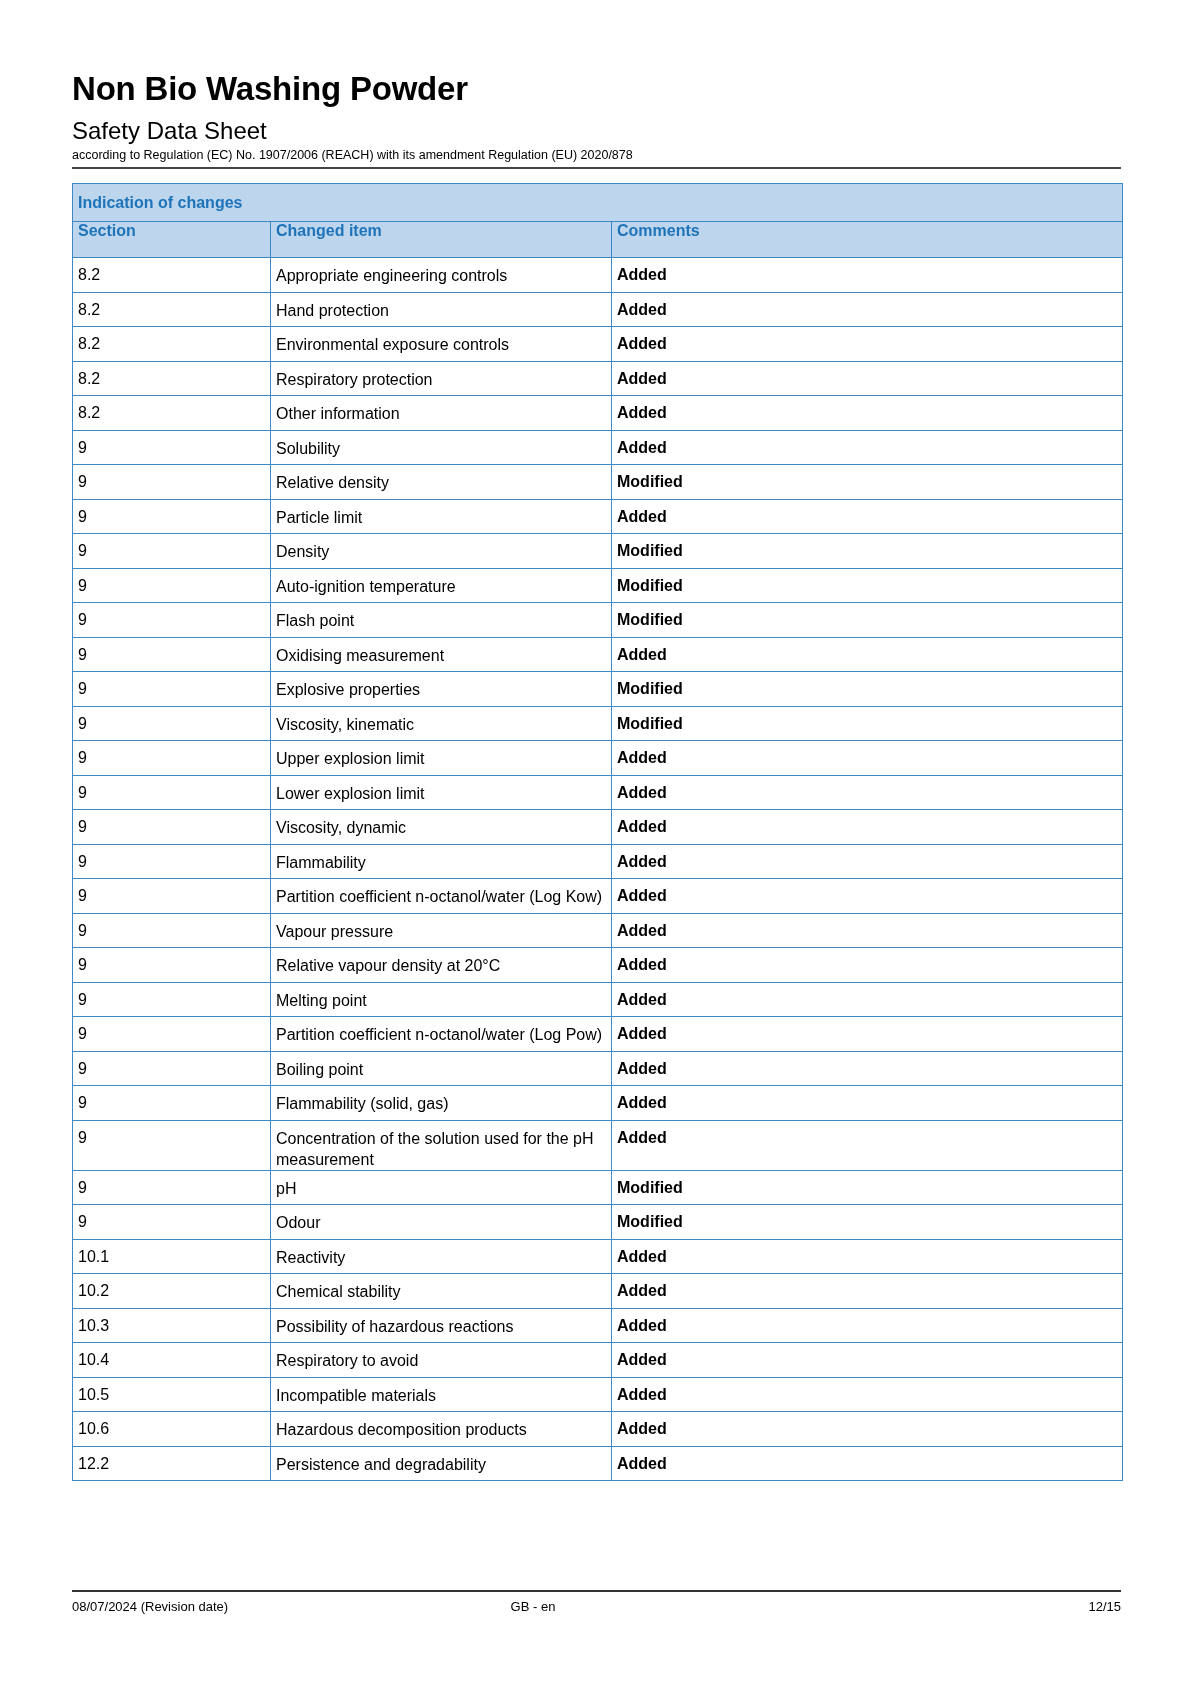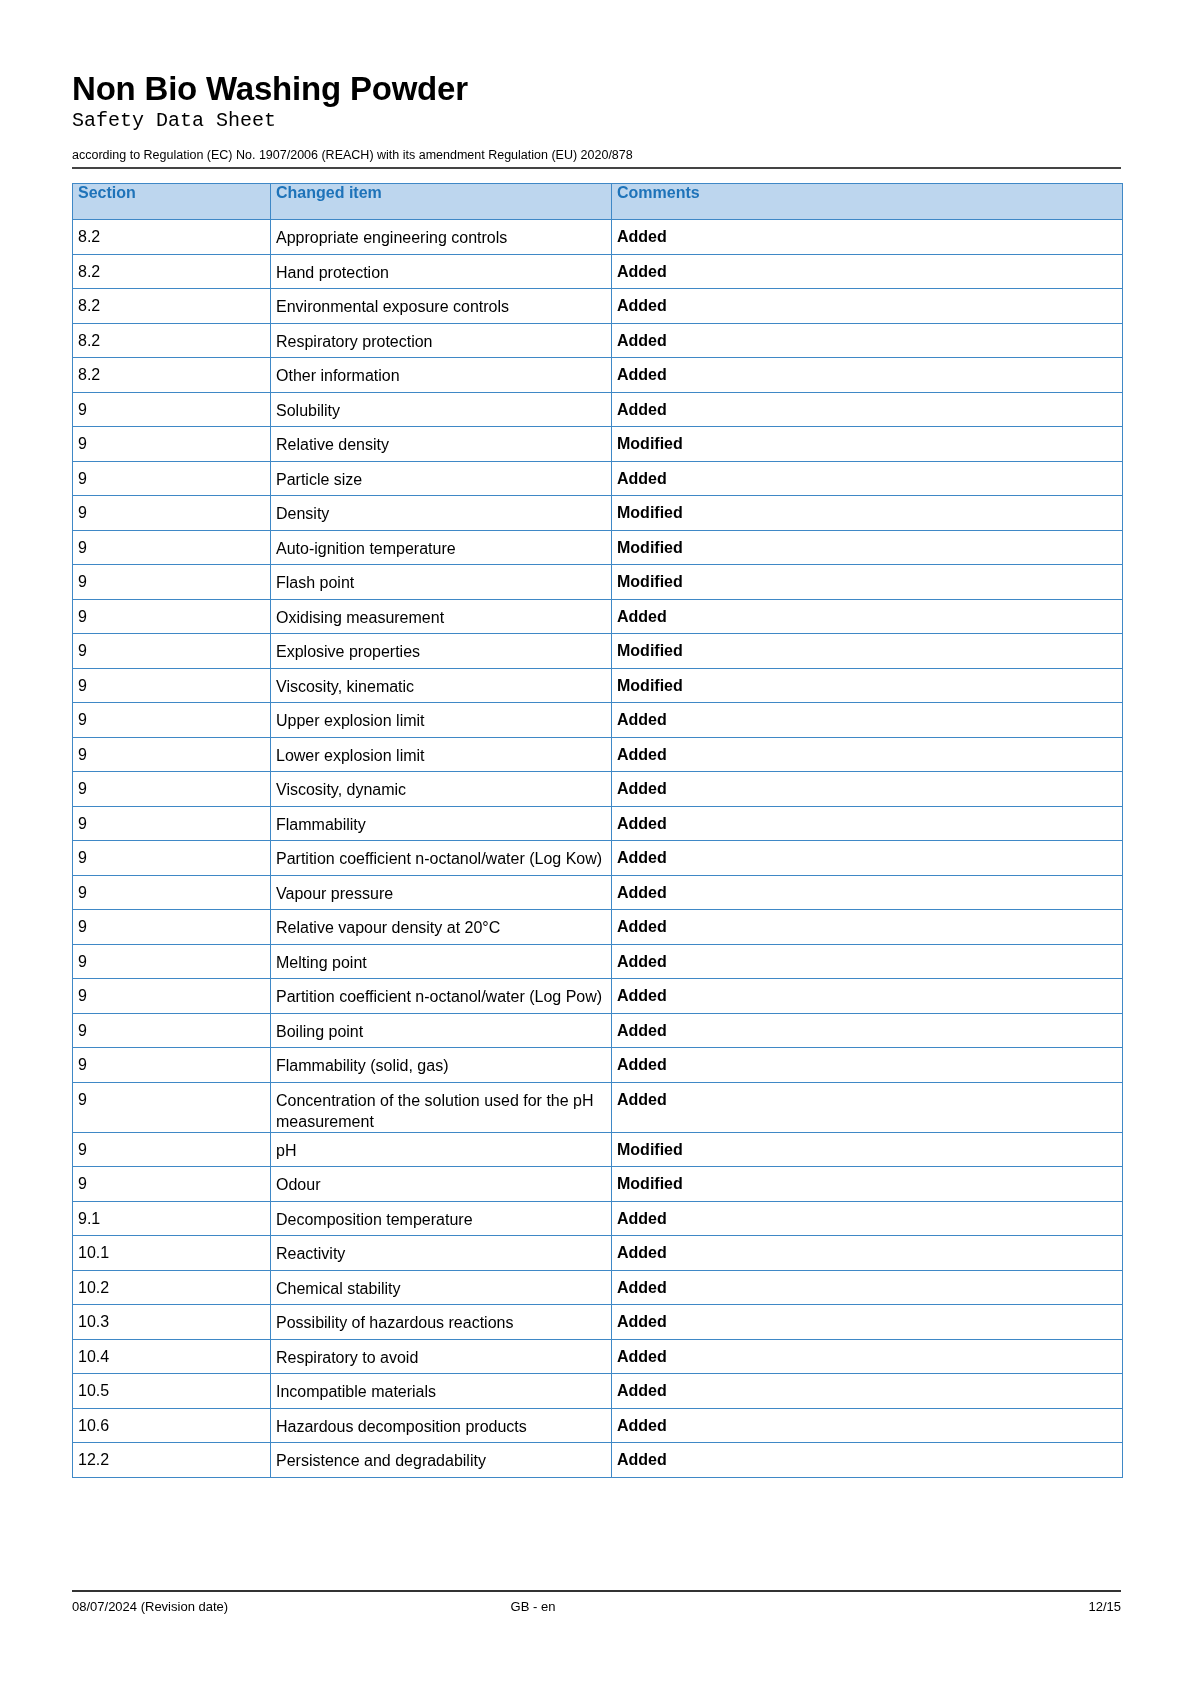--- a/index.html
+++ b/index.html
@@ -1,18 +1,18 @@
 <!DOCTYPE html>
 <html><head>
 <meta charset="utf-8">
 <style>
   html, body { margin:0; padding:0; background:#ffffff; }
   body { width:1191px; height:1684px; position:relative; font-family:"Liberation Sans", sans-serif; color:#000; }
   .title { position:absolute; left:72px; top:70px; font-size:33px; font-weight:bold; letter-spacing:-0.2px; }
-  .subtitle { position:absolute; left:72px; top:109px; font-size:20px;font-family:Liberation Mono, monospace; }
+  .subtitle { position:absolute; left:72px; top:117px; font-size:24px; }
   .regulation { position:absolute; left:72px; top:148px; font-size:12.5px; }
   .head-rule { position:absolute; left:72px; top:167px; width:1049px; height:2px; background:#444; }
   table.changes { position:absolute; left:72px; top:183px; width:1050px; border-collapse:collapse; table-layout:fixed; }
   table.changes td, table.changes th { border:1.5px solid #3f88c6; padding:0 5px; font-size:16px; text-align:left; vertical-align:top; }
   .t-title { background:#bdd6ee; color:#1e73b9; font-weight:bold; font-size:17.5px; height:37px; vertical-align:middle !important; }
   .col-head th { background:#bdd6ee; color:#1e73b9; font-weight:bold; height:35px; vertical-align:middle; }
   tr.row td { height:34.5px; line-height:19px; padding-top:7px; box-sizing:border-box; }
   tr.row td.item { line-height:21px; }
   td.comment { font-weight:bold; }
   .foot-rule { position:absolute; left:72px; top:1590px; width:1049px; height:1.5px; background:#333; }
@@ -29,20 +29,23 @@
 <div class="regulation">according to Regulation (EC) No. 1907/2006 (REACH) with its amendment Regulation (EU) 2020/878</div>
 <div class="head-rule"></div>
 
 <table class="changes">
   <colgroup>
     <col style="width:198px">
     <col style="width:341px">
     <col style="width:511px">
   </colgroup>
   <thead>
+    <tr>
+      <th colspan="3" class="t-title">Indication of changes</th>
+    </tr>
     <tr class="col-head">
       <th>Section</th>
       <th>Changed item</th>
       <th>Comments</th>
     </tr>
   </thead>
   <tbody id="rows">
       <tr class="row">
         <td class="sec">8.2</td>
         <td class="item">Appropriate engineering controls</td>
@@ -73,21 +76,21 @@
         <td class="item">Solubility</td>
         <td class="comment">Added</td>
       </tr>
       <tr class="row">
         <td class="sec">9</td>
         <td class="item">Relative density</td>
         <td class="comment">Modified</td>
       </tr>
       <tr class="row">
         <td class="sec">9</td>
-        <td class="item">Particle size</td>
+        <td class="item">Particle limit</td>
         <td class="comment">Added</td>
       </tr>
       <tr class="row">
         <td class="sec">9</td>
         <td class="item">Density</td>
         <td class="comment">Modified</td>
       </tr>
       <tr class="row">
         <td class="sec">9</td>
         <td class="item">Auto-ignition temperature</td>
@@ -175,25 +178,20 @@
       </tr>
       <tr class="row">
         <td class="sec">9</td>
         <td class="item">pH</td>
         <td class="comment">Modified</td>
       </tr>
       <tr class="row">
         <td class="sec">9</td>
         <td class="item">Odour</td>
         <td class="comment">Modified</td>
-      </tr>
-      <tr class="row">
-        <td class="sec">9.1</td>
-        <td class="item">Decomposition temperature</td>
-        <td class="comment">Added</td>
       </tr>
       <tr class="row">
         <td class="sec">10.1</td>
         <td class="item">Reactivity</td>
         <td class="comment">Added</td>
       </tr>
       <tr class="row">
         <td class="sec">10.2</td>
         <td class="item">Chemical stability</td>
         <td class="comment">Added</td>

